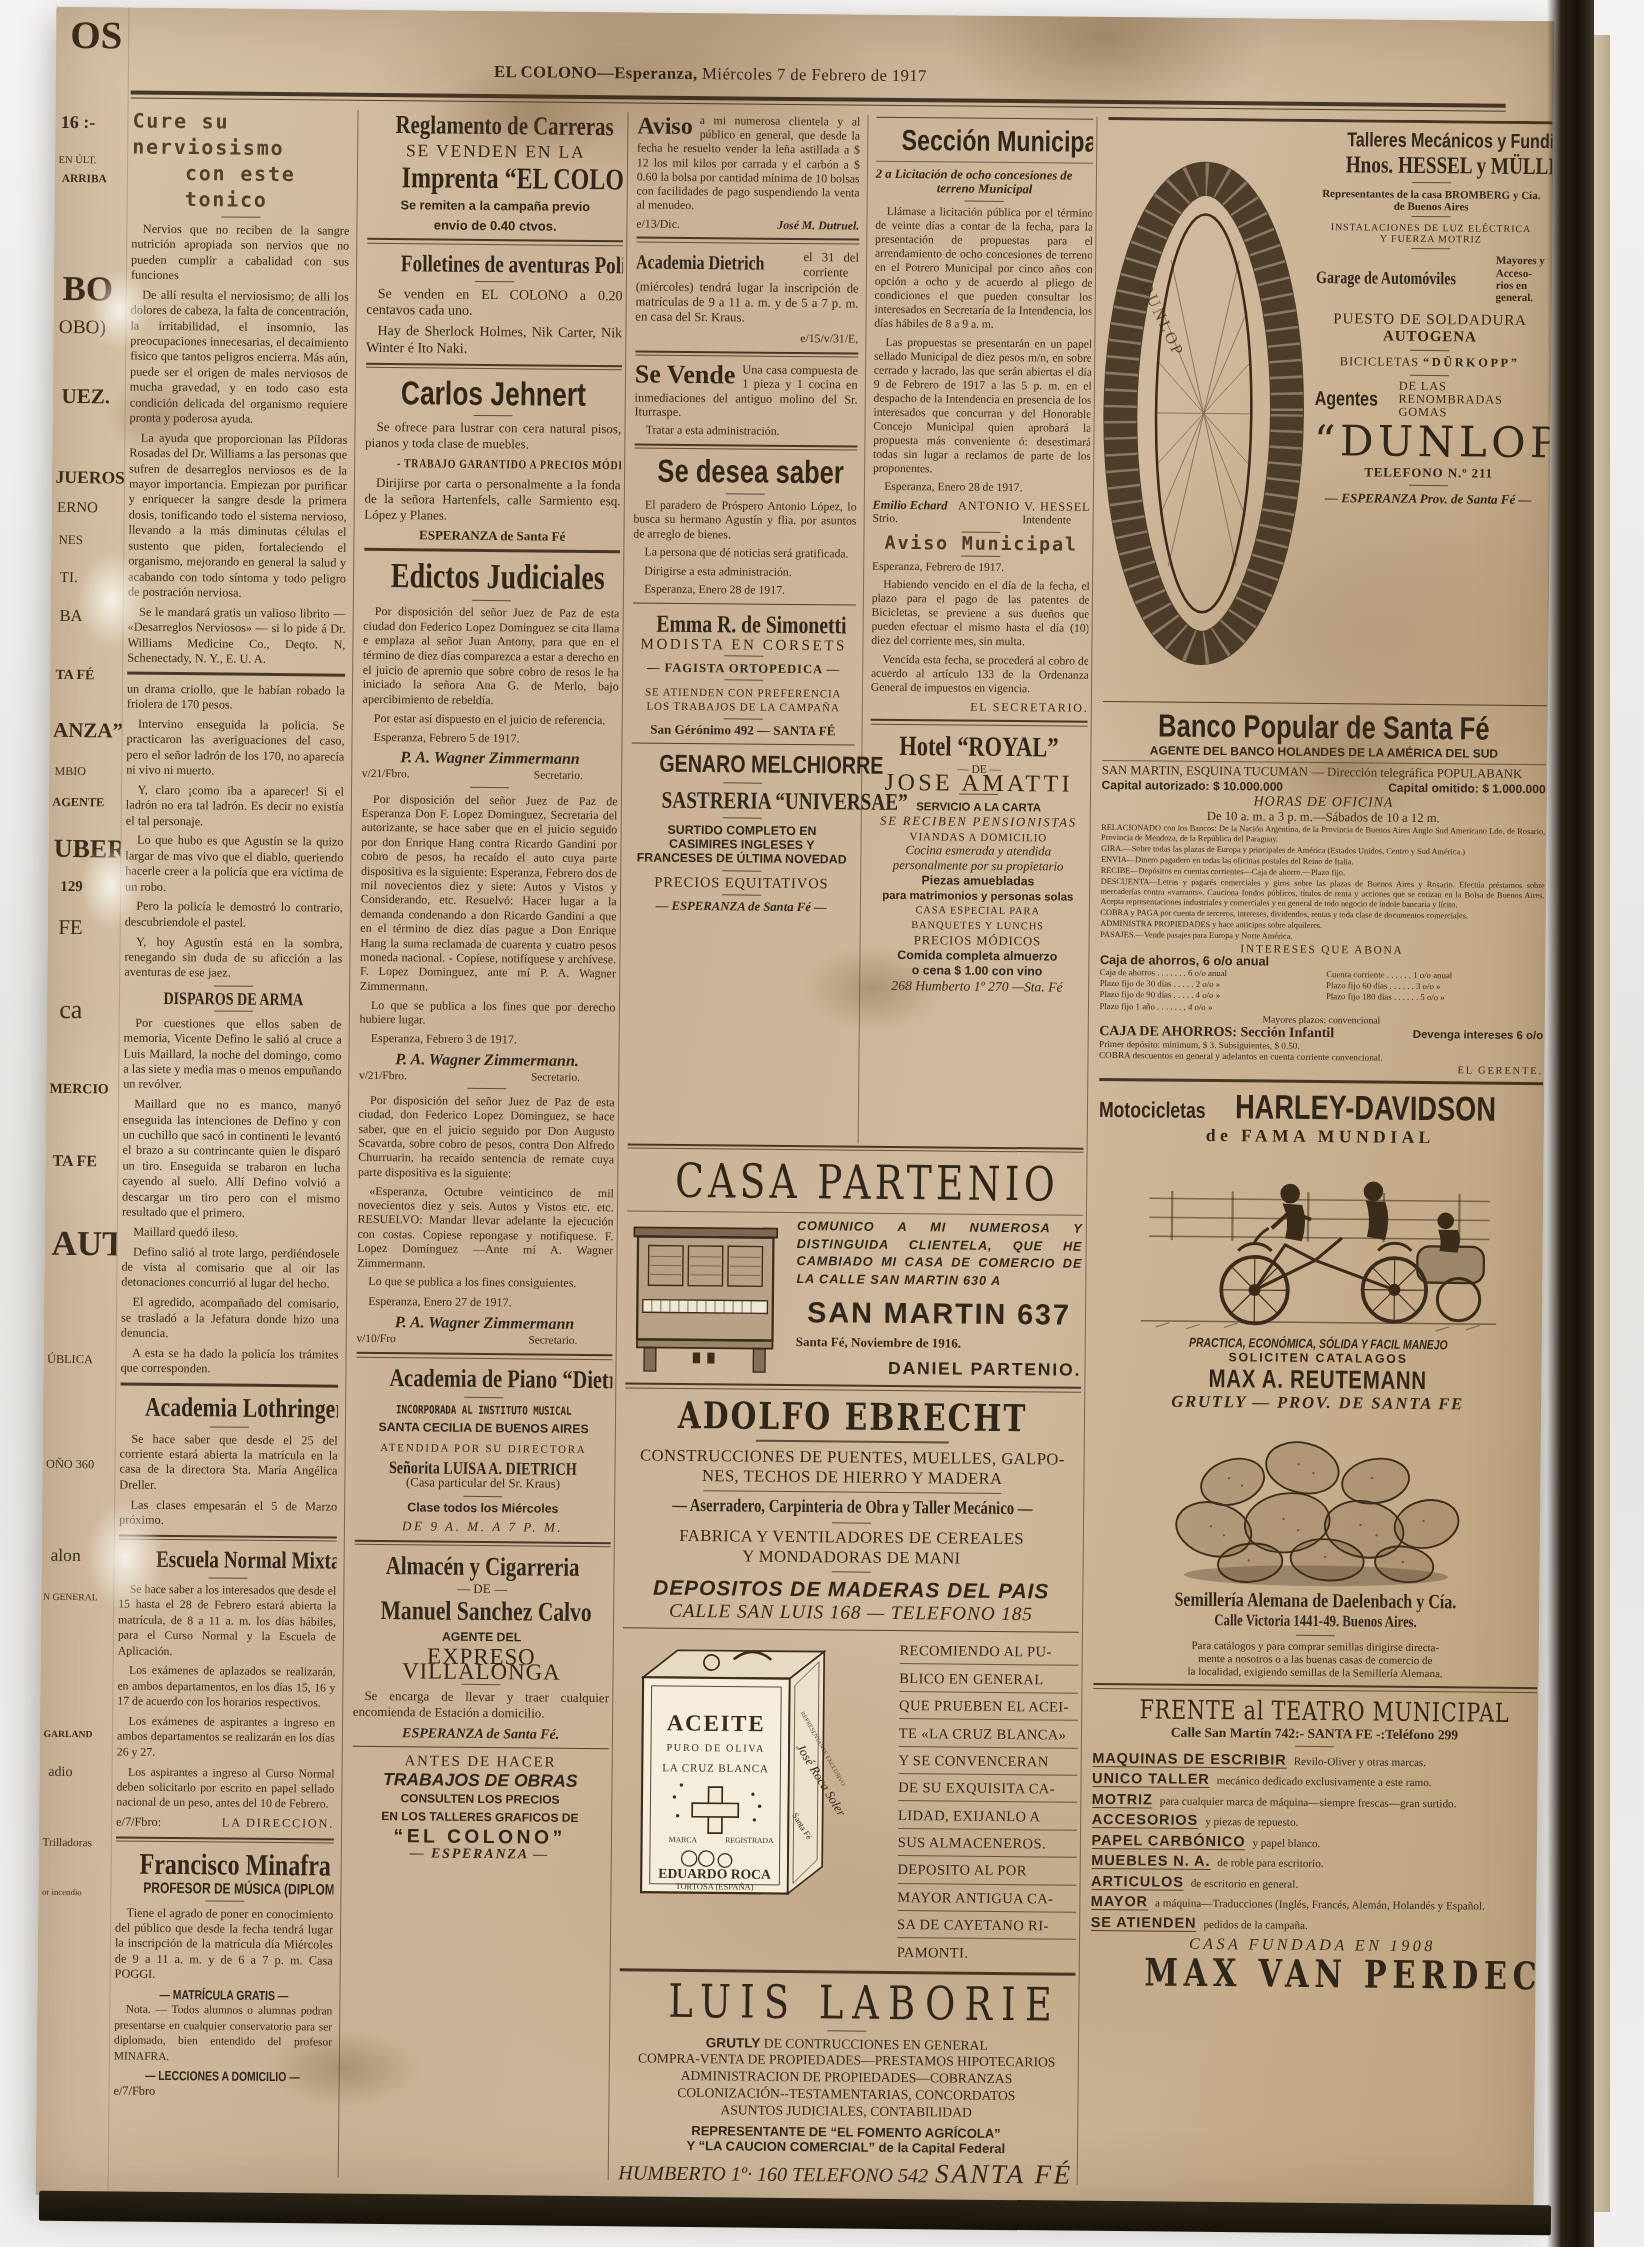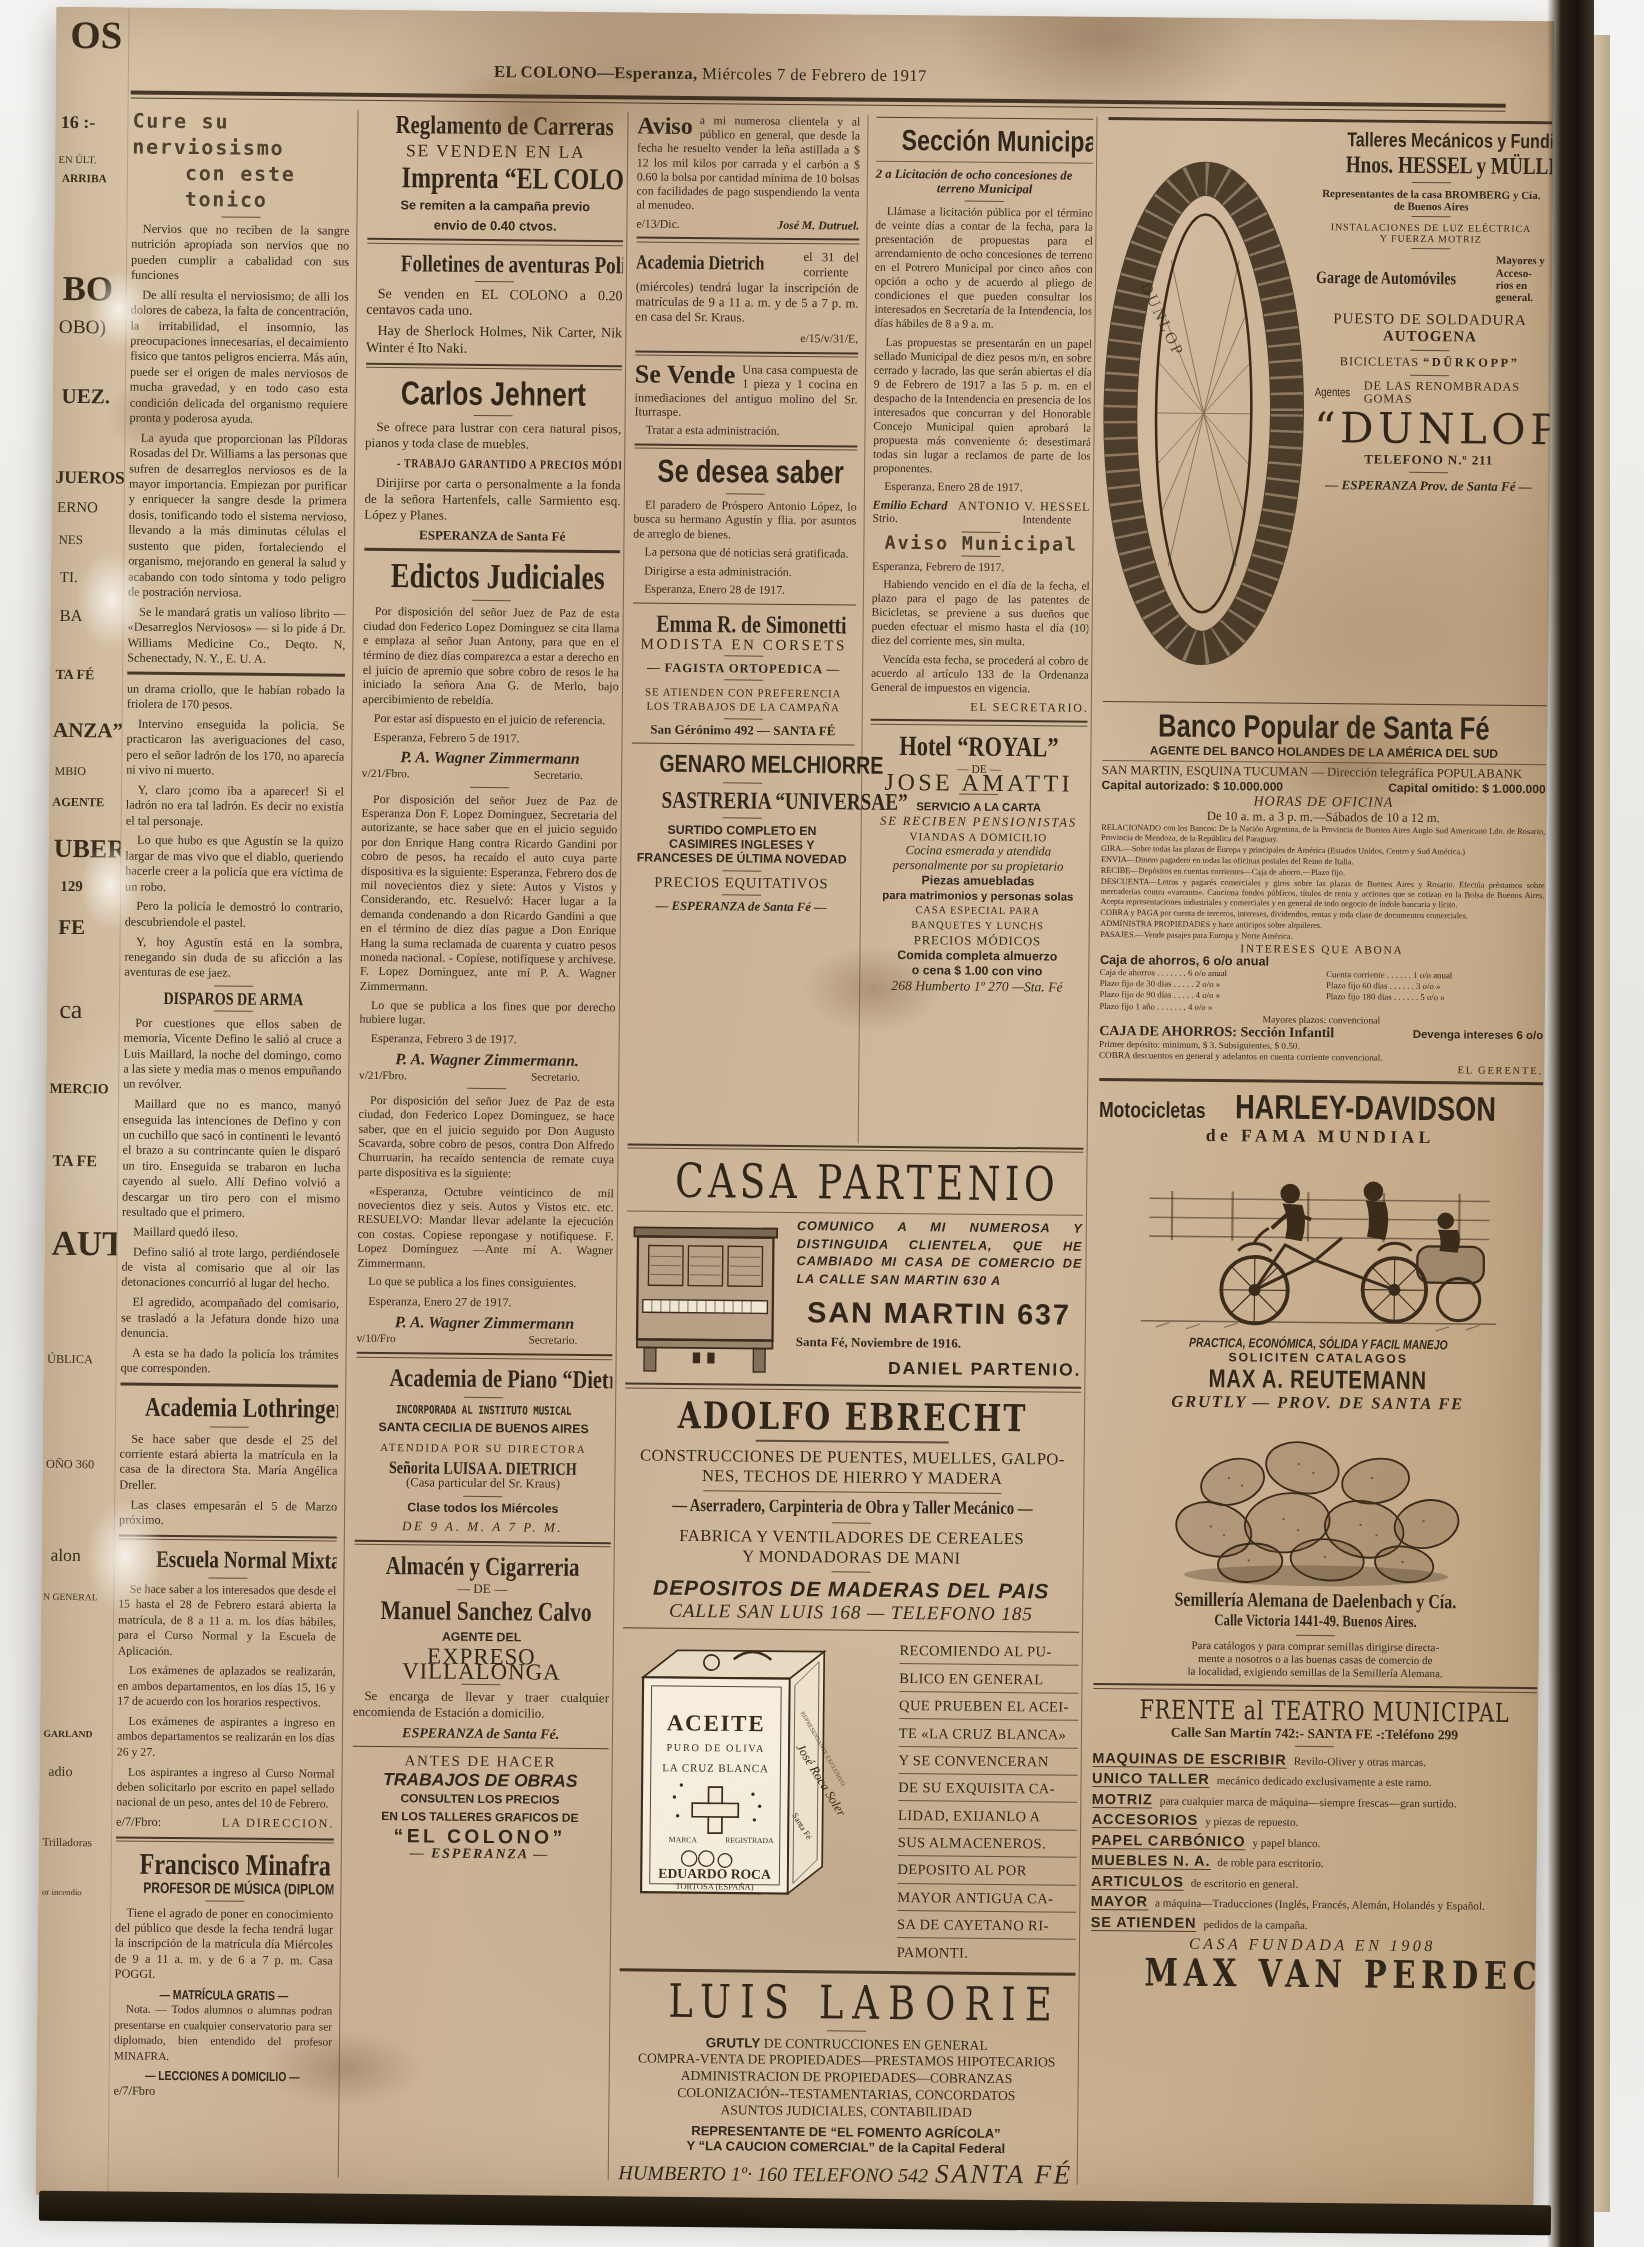--- a/index.html
+++ b/index.html
@@ -110,21 +110,21 @@
   .th2{font-size:24px;line-height:26px;font-weight:bold;}
   .trep{font-size:11px;font-weight:bold;}
   .tinst{font-size:10px;letter-spacing:0.9px;}
   .tgar{display:flex;align-items:center;text-align:left;gap:5.3px;}
   .tgar1{font-size:17.6px;font-weight:bold;}
   .tgar2{font-size:11px;font-weight:bold;line-height:12.3px;}
   .tsold{font-size:15px;letter-spacing:0.9px;}
   .tbici{font-size:12.3px;letter-spacing:0.9px;}
   .durk{font-weight:bold;letter-spacing:2.6px;}
   .tage{display:flex;align-items:center;gap:5.3px;text-align:left;}
-  .tage1{font-size:12px;font-weight:normal;font-family:"Liberation Sans",sans-serif;}
+  .tage1{font-size:20px;font-weight:bold;font-family:"Liberation Sans",sans-serif;}
   .tage2{font-size:12.3px;line-height:13px;letter-spacing:0.9px;}
   .dunl{font-size:42px;line-height:46px;letter-spacing:4.4px;font-family:"DejaVu Serif",serif;}
   .ttel{font-size:13px;font-weight:bold;letter-spacing:0.9px;}
   .tesp{font-size:13px;font-style:italic;font-weight:bold;}
   .bpop{font-size:32px;line-height:35px;font-family:"Liberation Sans",sans-serif;}
   .bsub{font-size:12px;font-family:"Liberation Sans",sans-serif;}
   .baddr{font-size:12.7px;}
   .bcap{display:flex;justify-content:space-between;font-size:12px;font-weight:bold;font-family:"Liberation Sans",sans-serif;}
   .bhor{font-size:14px;font-style:italic;letter-spacing:0.9px;}
   .bh2{font-size:12.7px;}
@@ -179,21 +179,21 @@
       <div style="top:492px;left:5.3px;font-size:15px">ERNO</div>
       <div style="top:525px;left:7px;font-size:13px">NES</div>
       <div style="top:562px;left:8.8px;font-size:15px">TI.</div>
       <div style="top:599px;left:8.8px;font-size:16.7px">BA</div>
       <div style="top:660px;left:5.3px;font-size:14px;font-weight:bold">TA FÉ</div>
       <div style="top:711px;left:3.5px;font-size:21px;font-weight:bold">ANZA”</div>
       <div style="top:757px;left:5.3px;font-size:12px">MBIO</div>
       <div style="top:788px;left:3.5px;font-size:12.3px;font-weight:bold">AGENTE</div>
       <div style="top:827px;left:5.3px;font-size:26px;font-weight:bold">UBER</div>
       <div style="top:871px;left:12.3px;font-size:15px;font-weight:bold">129</div>
-      <div style="top:908px;left:10.5px;font-size:21px;font-weight:bold">FE</div>
+      <div style="top:908px;left:10.5px;font-size:21px;font-weight:normal">FE</div>
       <div style="top:988px;left:12.3px;font-size:26px">ca</div>
       <div style="top:1074px;left:3.5px;font-size:14px;font-weight:bold">MERCIO</div>
       <div style="top:1145px;left:7px;font-size:16px;font-weight:bold">TA FE</div>
       <div style="top:1217px;left:7px;font-size:35px;font-weight:bold">AUT</div>
       <div style="top:1345px;left:3.5px;font-size:12.3px">ÚBLICA</div>
       <div style="top:1450px;left:3.5px;font-size:12.3px">OÑO 360</div>
       <div style="top:1538px;left:8.8px;font-size:17.6px">alon</div>
       <div style="top:1584px;left:1.8px;font-size:9.7px">N GENERAL</div>
       <div style="top:1721px;left:3.5px;font-size:9.7px;font-weight:bold">GARLAND</div>
       <div style="top:1757px;left:8.8px;font-size:14px">adio</div>

